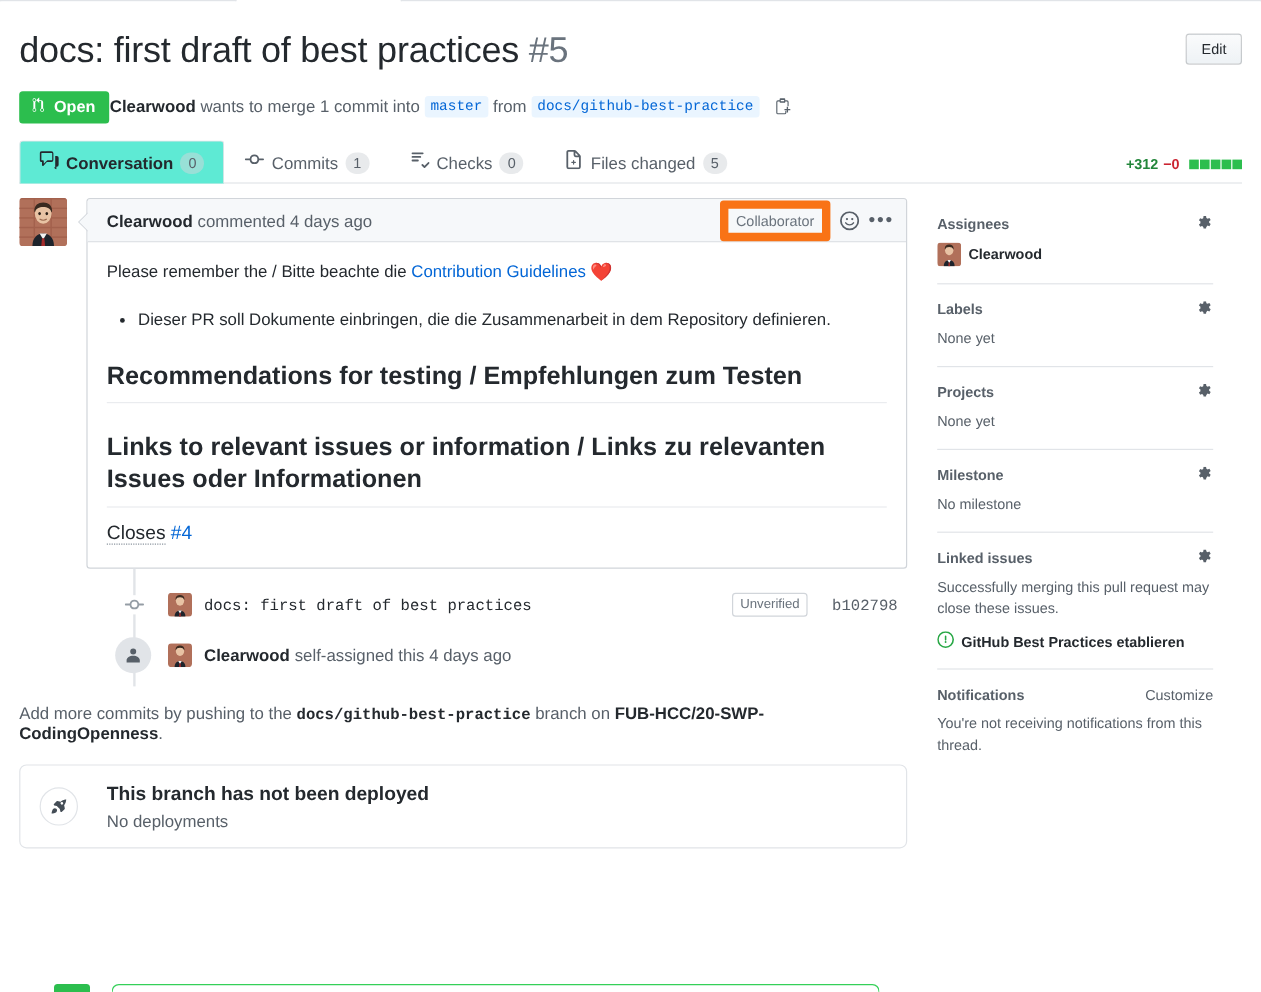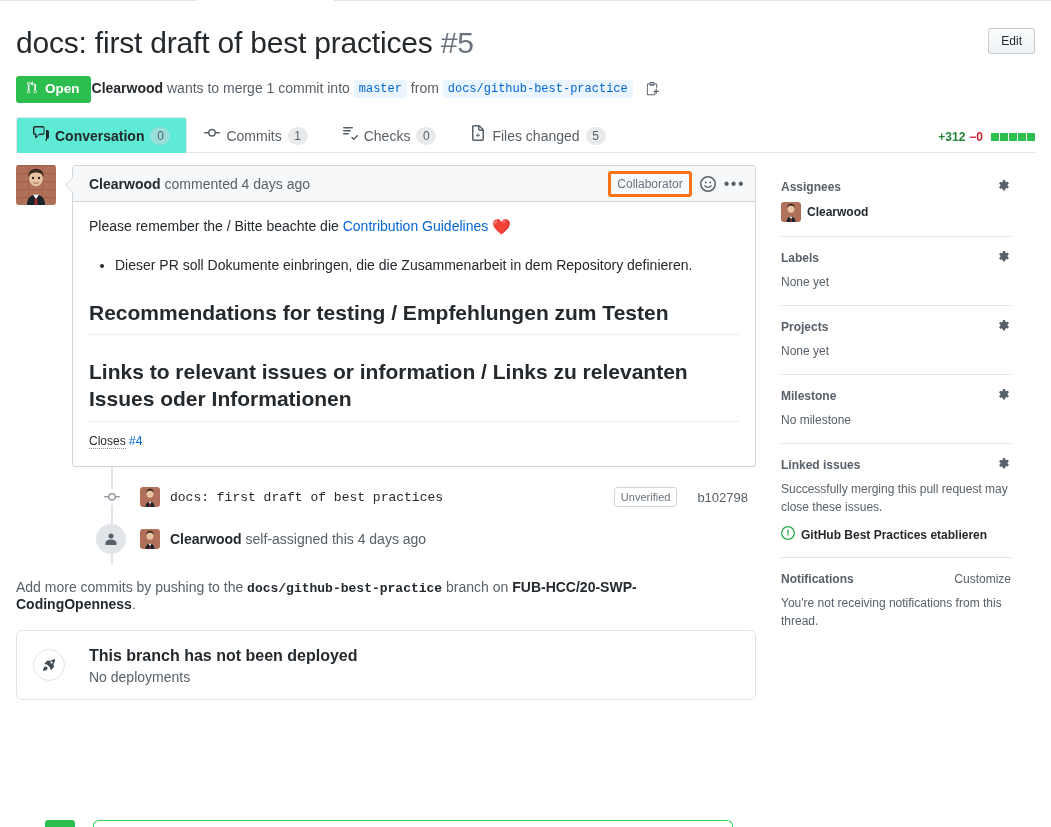--- a/index.html
+++ b/index.html
@@ -91,55 +91,55 @@
   .arrow-box::before { left: -8px; border-color: transparent #d1d5da transparent transparent; }
   .arrow-box::after  { left: -7px; border-color: transparent #f6f8fa transparent transparent; }
   .cmt-head {
     display: flex; align-items: center; background: #f6f8fa;
     border-bottom: 1px solid #d1d5da; border-radius: 2px 2px 0 0;
     padding: 0 10px 0 16px; height: 36px; font-size: 14px; color: #586069;
   }
   .cmt-head b { color: #24292e; font-weight: 600; margin-right: 4px; }
   .head-right { margin-left: auto; display: flex; align-items: center; gap: 8px; }
   .role-badge {
-    border: 3px solid #f97316; border-radius: 3px; color: #6a737d;
+    border: 7px solid #f97316; border-radius: 3px; color: #6a737d;
     font-size: 12px; padding: 1px 6px; line-height: 18px; background: transparent;
   }
   .icon-btn { display: inline-flex; cursor: pointer; }
   .icon-btn svg { fill: #586069; }
   .kebab { color: #586069; font-size: 16px; letter-spacing: 1.5px; cursor: pointer; line-height: 10px; }
 
   .cmt-body { padding: 14px 16px 16px 16px; font-size: 14px; line-height: 1.5; }
   .cmt-body p { margin: 0 0 16px 0; }
   .cmt-body h2 {
     font-size: 21px; font-weight: 600; margin: 24px 0 10px 0;
     padding-bottom: 8px; border-bottom: 1px solid #eaecef; line-height: 1.28;
   }
   .cmt-body h2:first-child { margin-top: 4px; }
   .cmt-body ul { margin: 0 0 16px 0; padding-left: 26px; }
   .cmt-body li { margin: 0; }
   .lnk { color: #0366d6; text-decoration: none; cursor: pointer; }
   .heart { font-size: 15px; vertical-align: -1px; }
   .closes { border-bottom: 1px dotted #8c959f; cursor: default; }
-  .closes-line { font-size: 12px; margin-top: 4px; }
+  .closes-line { font-size: 16px; margin-top: 4px; }
 
   
   .timeline { position: relative; margin-top: 0; }
   .tl-line { position: absolute; left: 95px; top: 0; bottom: 0; width: 2px; background: #e1e4e8; }
   .tl-row { position: relative; display: flex; align-items: center; min-height: 36px; }
   .tl-commit { padding: 20px 0 14px 0; }
   .commit-dot { position: absolute; left: 88px; display: flex; align-items: center; justify-content: center; }
   .commit-dot svg { fill: #959da5; background: #fff; }
   .commit-inner { margin-left: 124px; display: flex; align-items: center; width: 100%; padding-right: 8px; }
   .avatar-xs { width: 20px; height: 20px; border-radius: 3px; overflow: hidden; flex: none; }
   .commit-msg { font-family: "Liberation Mono", monospace; font-size: 13px; color: #24292e; margin-left: 10px; }
   .commit-right { margin-left: auto; display: flex; align-items: center; gap: 20px; }
   .verif-badge { border: 1px solid #d1d5da; border-radius: 3px; color: #6a737d;
                  font-size: 11px; padding: 1px 6px; line-height: 16px; }
-  .commit-sha { font-family: Liberation Sans, sans-serif; font-size: 13px; color: #586069; }
+  .commit-sha { font-family: Liberation Mono, monospace; font-size: 13px; color: #586069; }
 
   .tl-assign { padding: 8px 0 16px 0; }
   .assign-badge {
     position: absolute; left: 80px; width: 30px; height: 30px; border-radius: 50%;
     background: #e1e4e8; display: flex; align-items: center; justify-content: center;
   }
   .assign-badge svg { fill: #586069; }
   .assign-inner { margin-left: 124px; display: flex; align-items: center; font-size: 14px; color: #586069; }
   .assign-inner b { color: #24292e; font-weight: 600; margin: 0 4px 0 10px; }
 

